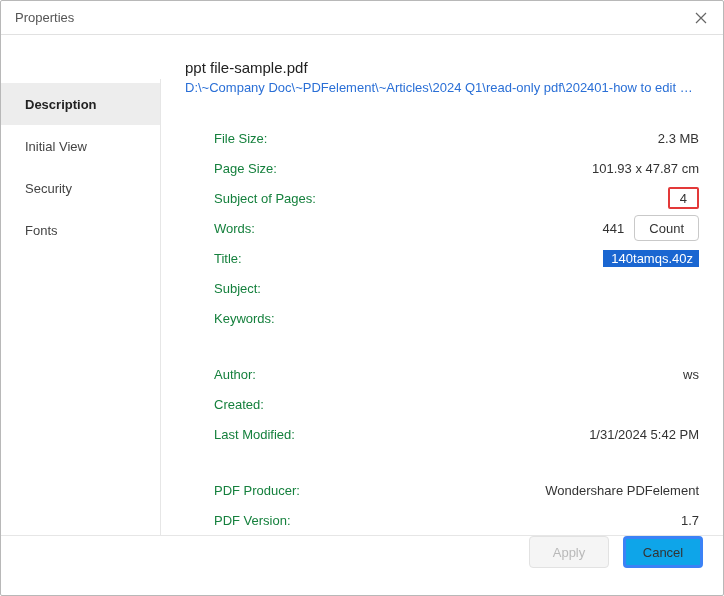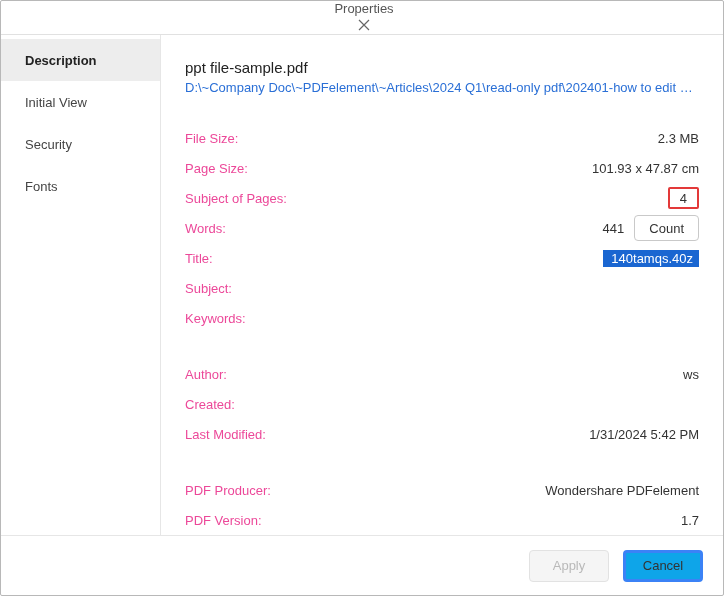--- a/index.html
+++ b/index.html
@@ -9,36 +9,36 @@
     border: 1px solid #b8b8b8;
     border-radius: 2px;
     display: flex; flex-direction: column;
     position: relative;
   }
   .titlebar {
     height: 34px;
     display: flex; align-items: center; justify-content: space-between;
     padding: 0 10px 0 14px;
     border-bottom: 1px solid #e1e1e1;
-    flex-direction: column;
   }
   .titlebar .title { font-size: 13px; color: #555; }
   .titlebar .close {
     width: 24px; height: 24px;
     display: flex; align-items: center; justify-content: center;
     color: #666; cursor: pointer;
   }
   .titlebar .close svg { width: 12px; height: 12px; }
   .body {
     flex: 1; display: flex; min-height: 0;
   }
   .sidebar {
     width: 160px;
     border-right: 1px solid #e6e6e6;
     padding-top: 4px;
+    margin-top: 44px;
   }
   .sidebar .item {
     height: 42px;
     display: flex; align-items: center;
     padding-left: 24px;
     font-size: 13px;
     color: #444;
     cursor: pointer;
   }
   .sidebar .item.active {
@@ -66,22 +66,23 @@
   }
   .props { }
   .row {
     display: flex; align-items: center;
     height: 30px;
     margin-bottom: 0;
   }
   .row.gap-after { margin-bottom: 26px; }
   .row .label {
     flex: 0 0 200px;
-    color: #ec4899;
-    font-size: 13px;
+    color: #15803d;
+    font-size: 13px;
+    margin-left: 29px;
   }
   .row .value {
     flex: 1;
     text-align: right;
     color: #333;
     font-size: 13px;
     display: flex; align-items: center; justify-content: flex-end;
     gap: 10px;
   }
   .value .boxed-red {
@@ -107,21 +108,21 @@
     padding: 1px 6px;
     font-size: 13px;
     border: none;
     text-align: right;
     min-width: 90px;
     width: 96px;
   }
   .footer {
     height: 60px;
     border-top: 1px solid #e6e6e6;
-    display: flex; align-items: center; justify-content: flex-end;
+    display: flex; justify-content: flex-end;
     padding: 0 20px;
     gap: 14px;
   }
   .footer button {
     height: 32px;
     min-width: 80px;
     border-radius: 4px;
     font-size: 13px;
     cursor: pointer;
   }

